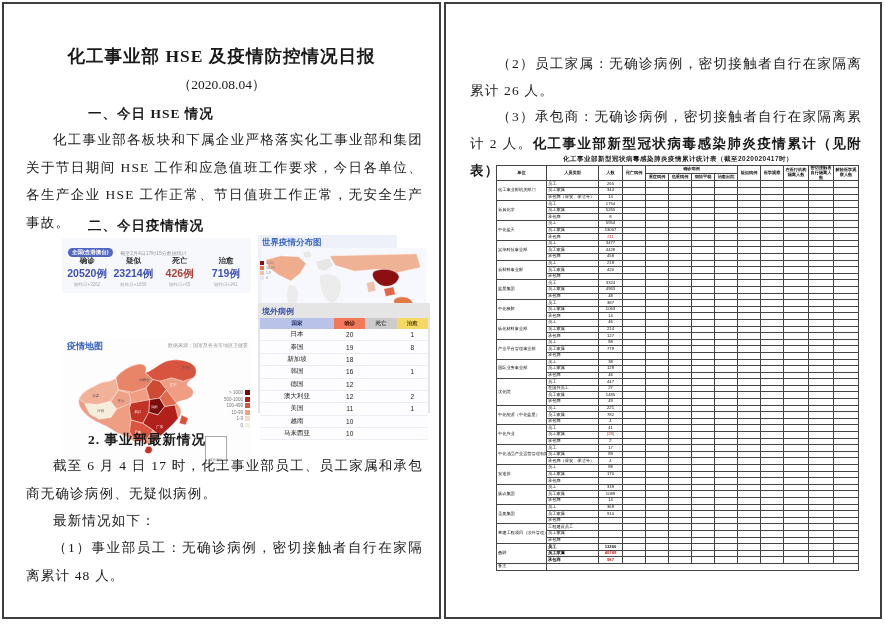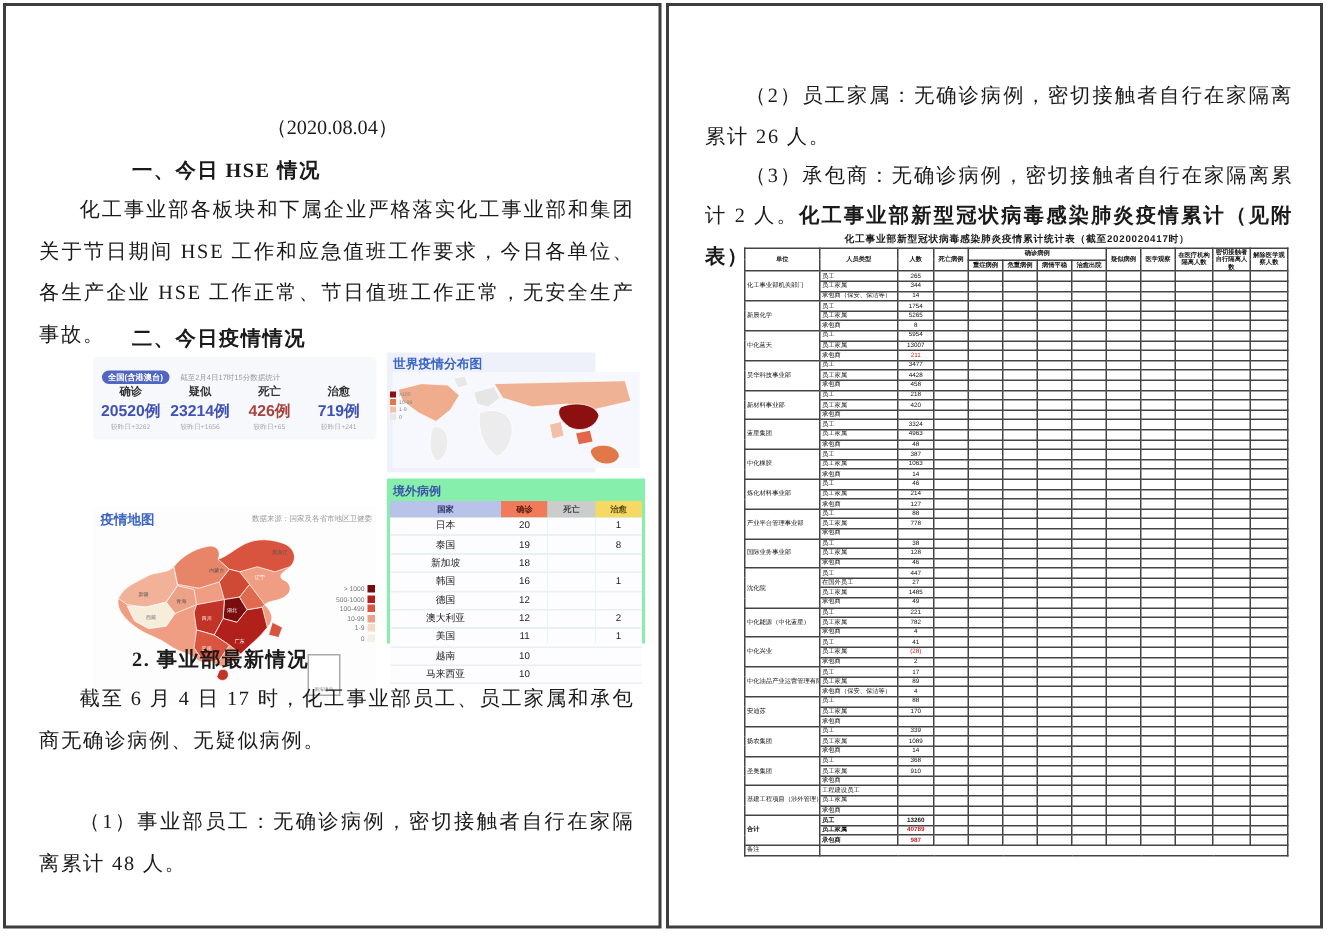--- a/index.html
+++ b/index.html
@@ -43,21 +43,21 @@
 
   .dash-right{position:absolute;left:196px;top:0;width:172px;height:194px;}
   .worldcard{position:absolute;left:0;top:0;width:139px;height:80px;background:#eef1fa;}
   .worldcard-title{position:absolute;top:2px;left:4px;font-size:8.5px;font-weight:bold;color:#3c66c4;}
   .world-svg{position:absolute;left:2px;top:13px;}
   .world-legend{position:absolute;left:2px;top:26px;}
   .wl-item{display:flex;align-items:center;margin-bottom:1px;}
   .wl-item .wl-sq{width:4px;height:4px;margin-right:2px;}
   .wl-item .wl-lbl{font-size:3.5px;color:#888;}
 
-  .overseas{position:absolute;left:0;top:84px;width:172px;height:110px;background:#86efac;}
+  .overseas{position:absolute;left:0;top:68px;width:172px;height:110px;background:#e5e5e5;}
   .overseas-title{position:absolute;top:3px;left:4px;font-size:8px;font-weight:bold;color:#3b53a8;}
   .ov-table{position:absolute;top:15px;left:2px;right:2px;border-collapse:collapse;width:168px;}
   .ov-table th{font-size:5.5px;font-weight:bold;color:#40331f;padding:2px 0;}
   .ov-table td{font-size:6.5px;color:#222;text-align:center;padding:1.2px 0;background:#fdfdff;border-bottom:1px solid #eceef7;}
   .ov-table th.h0{background:#b9c3ea;color:#2c3a6e;}
   .ov-table th.h1{background:#f07a5a;color:#5a1d0e;}
   .ov-table th.h2{background:#cccccc;color:#444;}
   .ov-table th.h3{background:#f6d965;color:#5c4a12;}
 
   
@@ -76,20 +76,21 @@
   table.bt td.cl{text-align:left;white-space:nowrap;}
   table.bt td.red{color:#c22;}
   table.bt tr.total td{font-weight:bold;}
 </style>
 </head>
 <body>
 
 <div class="canvas">
 
   <div class="page page-left">
+    <div class="doc-title">化工事业部 HSE 及疫情防控情况日报</div>
     <div class="doc-date">（2020.08.04）</div>
 
     <div class="h-sec" style="top:101px;">一、今日 HSE 情况</div>
     <p class="para" style="top:122px;">化工事业部各板块和下属企业严格落实化工事业部和集团关于节日期间 HSE 工作和应急值班工作要求，今日各单位、各生产企业 HSE 工作正常、节日值班工作正常，无安全生产事故。</p>
 
     <div class="h-sec" style="top:213px;">二、今日疫情情况</div>
 
     <div class="dash">
       <div class="dash-left">
         <div class="stats-panel">
@@ -285,20 +286,21 @@
                   <td></td>
                 </tr>
               </tbody>
           </table>
         </div>
       </div>
     </div>
 
     <div class="h-sec" style="top:427px;">2. 事业部最新情况</div>
     <p class="para" style="top:448px;">截至 6 月 4 日 17 时，化工事业部员工、员工家属和承包商无确诊病例、无疑似病例。</p>
+    <p class="para" style="top:503px;">最新情况如下：</p>
     <p class="para" style="top:530px;">（1）事业部员工：无确诊病例，密切接触者自行在家隔离累计 48 人。</p>
   </div>
 
   <div class="page page-right">
     <p class="rp" style="top:46px;position:absolute;">（2）员工家属：无确诊病例，密切接触者自行在家隔离累计 26 人。</p>
     <p class="rp" style="top:99px;position:absolute;"><span>（3）承包商：无确诊病例，密切接触者自行在家隔离累计 2 人。</span><b>化工事业部新型冠状病毒感染肺炎疫情累计（见附表）</b></p>
 
     <div class="bigtable-wrap">
       <div class="bt-title">化工事业部新型冠状病毒感染肺炎疫情累计统计表（截至2020020417时）</div>
       <table class="bt">

